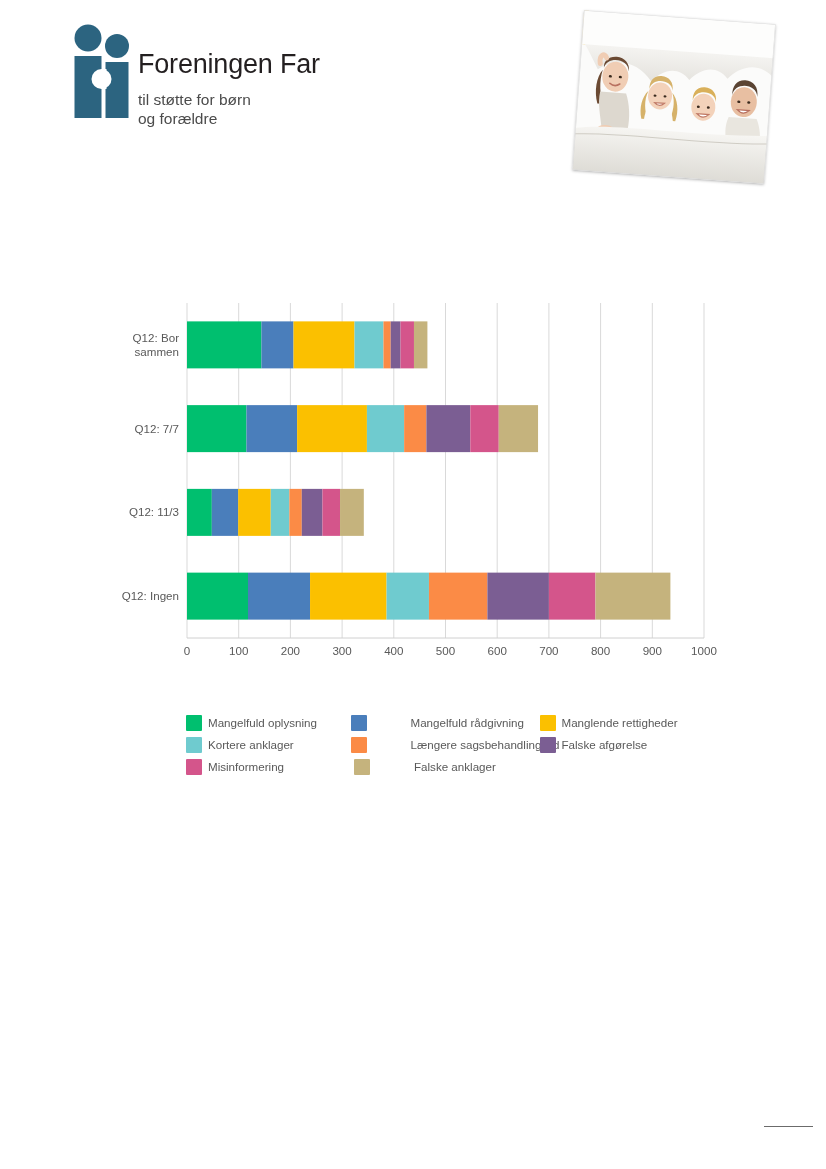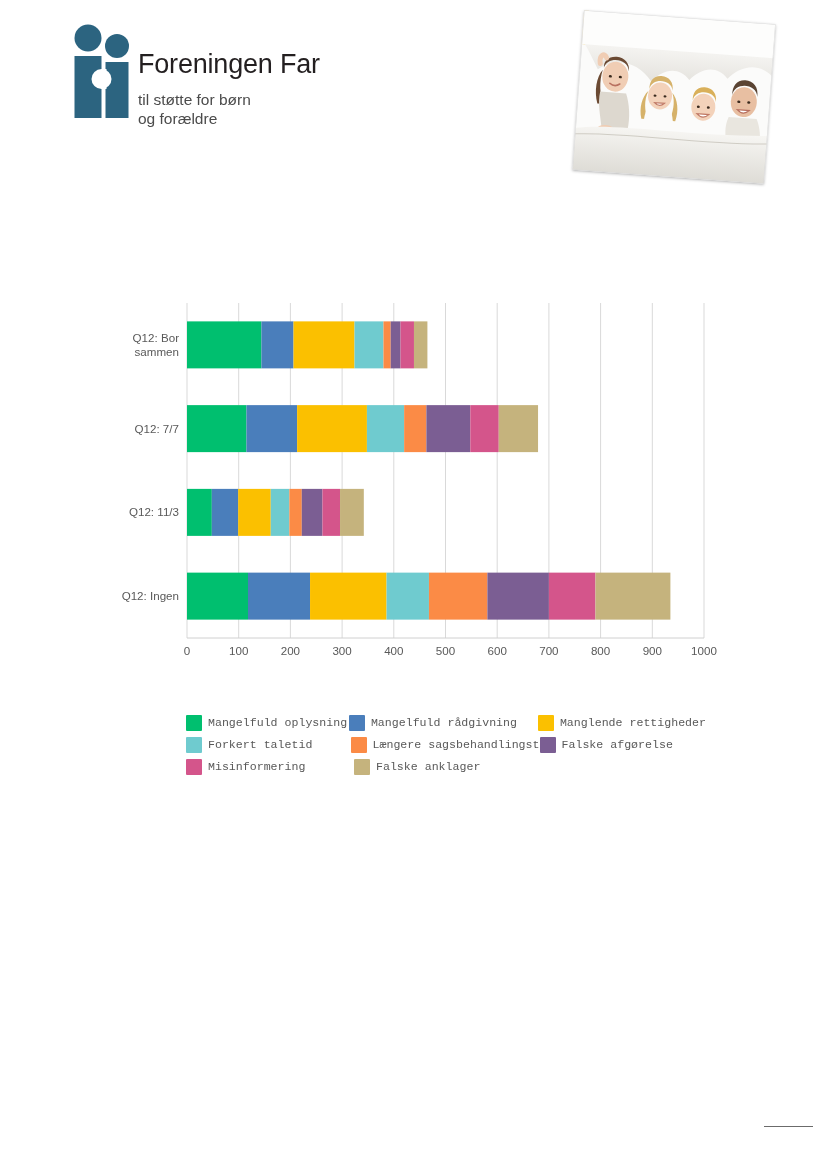--- a/index.html
+++ b/index.html
@@ -81,41 +81,40 @@
     position: absolute;
     left: 186px;
     top: 712px;
     width: 520px;
   }
   .legend-row {
     display: flex;
     align-items: center;
     height: 21px;
     margin-bottom: 1px;
-    font-family: Liberation Mono, monospace;
   }
   .legend-item {
     display: flex;
     align-items: center;
     height: 21px;
   }
   .legend-swatch {
     width: 16px;
     height: 16px;
     flex: 0 0 16px;
     border-radius: 1px;
   }
   .legend-label {
     font-size: 11.6px;
     color: #595959;
     margin-left: 6px;
     white-space: nowrap;
   }
   .li-col0 { width: 168px; }
-  .li-col1 { width: 168px; }
+  .li-col1 { width: 168px; gap: 38px; }
   .li-col2 { width: 170px; margin-left: 21px; }
 
   
   #footer-rule {
     position: absolute;
     left: 764px;
     top: 1126px;
     width: 49px;
     height: 1px;
     background: #6b6b6b;
@@ -301,21 +300,21 @@
       <span class="legend-label">Mangelfuld rådgivning</span>
     </div>
     <div class="legend-item li-col2">
       <span class="legend-swatch" style="background:#FBC000"></span>
       <span class="legend-label">Manglende rettigheder</span>
     </div>
   </div>
   <div class="legend-row">
     <div class="legend-item li-col0">
       <span class="legend-swatch" style="background:#6FCBCF"></span>
-      <span class="legend-label">Forkert taletid</span>
+      <span class="legend-label">Kortere anklager</span>
     </div>
     <div class="legend-item li-col1">
       <span class="legend-swatch" style="background:#FB8B46"></span>
       <span class="legend-label">Længere sagsbehandlingstid</span>
     </div>
     <div class="legend-item li-col2">
       <span class="legend-swatch" style="background:#7B5E93"></span>
       <span class="legend-label">Falske afgørelse</span>
     </div>
   </div>

